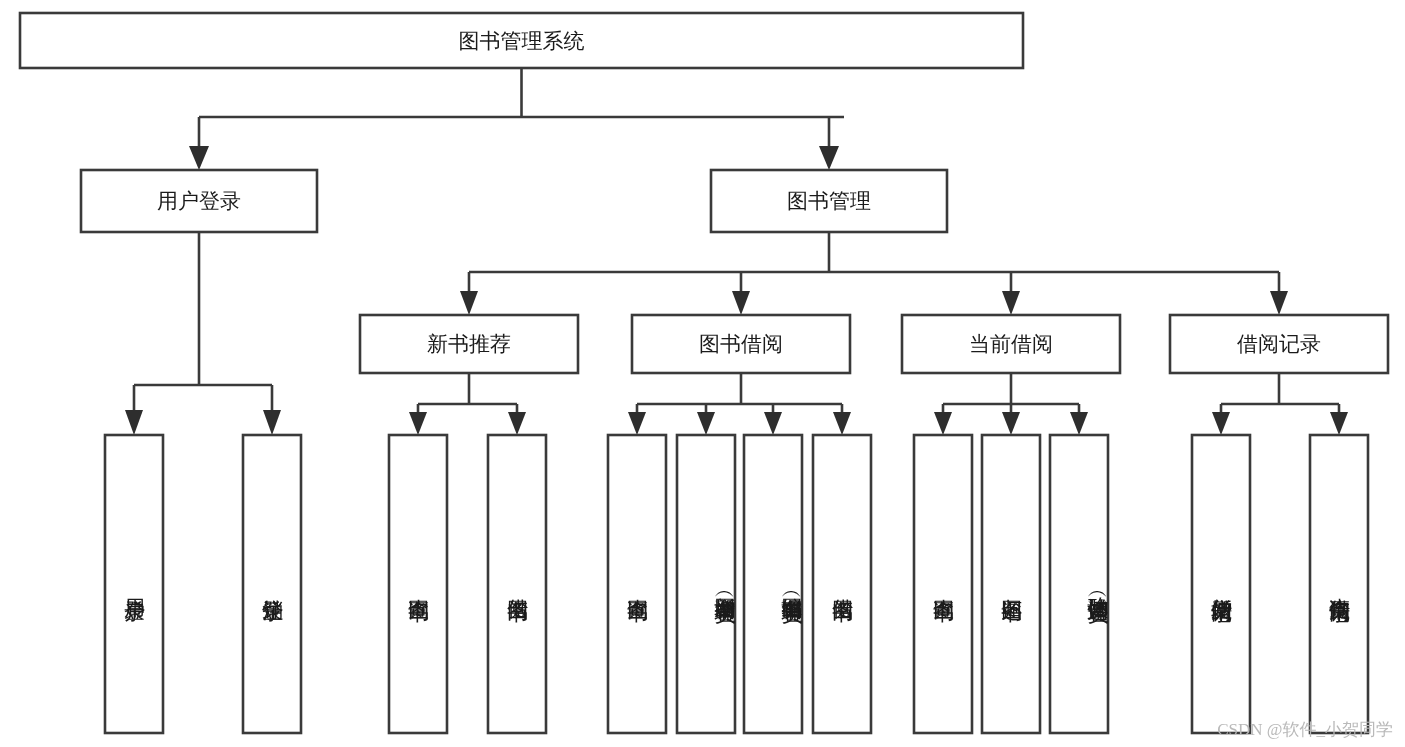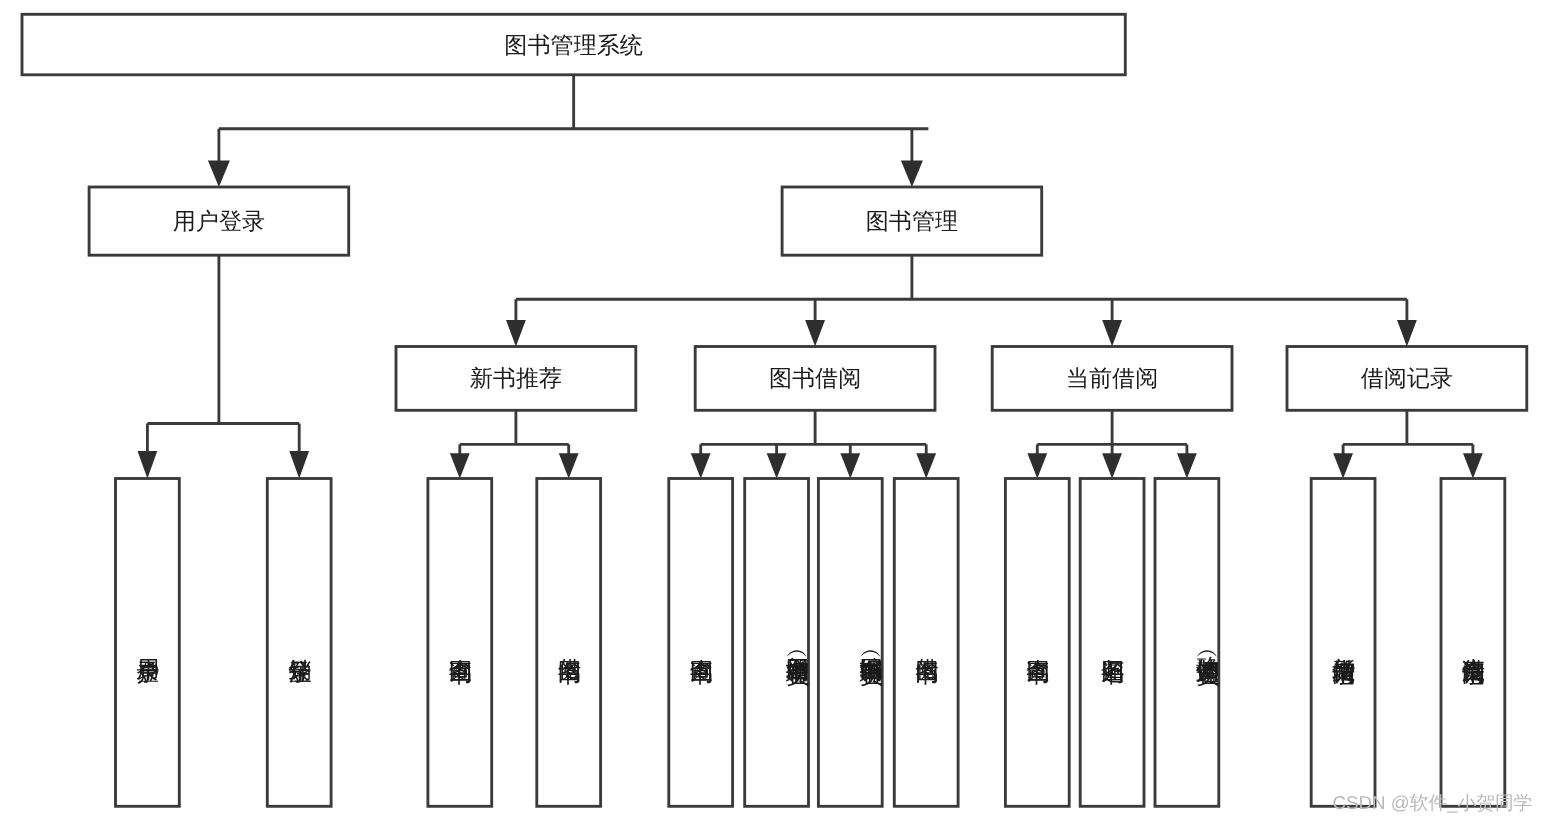--- a/index.html
+++ b/index.html
@@ -62,21 +62,21 @@
     display: flex;
     align-items: center;
     justify-content: center;
     pointer-events: none;
     text-align: center;
   }
   #watermark {
     position: absolute;
     right: 12px;
     bottom: 6px;
-    font-family: Liberation Sans, sans-serif;
+    font-family: Liberation Serif, serif;
     font-size: 17px;
     color: #b9b9b9;
     white-space: nowrap;
     user-select: none;
   }
 </style>
 </head>
 <body>
 
 <div id="diagram-root">

